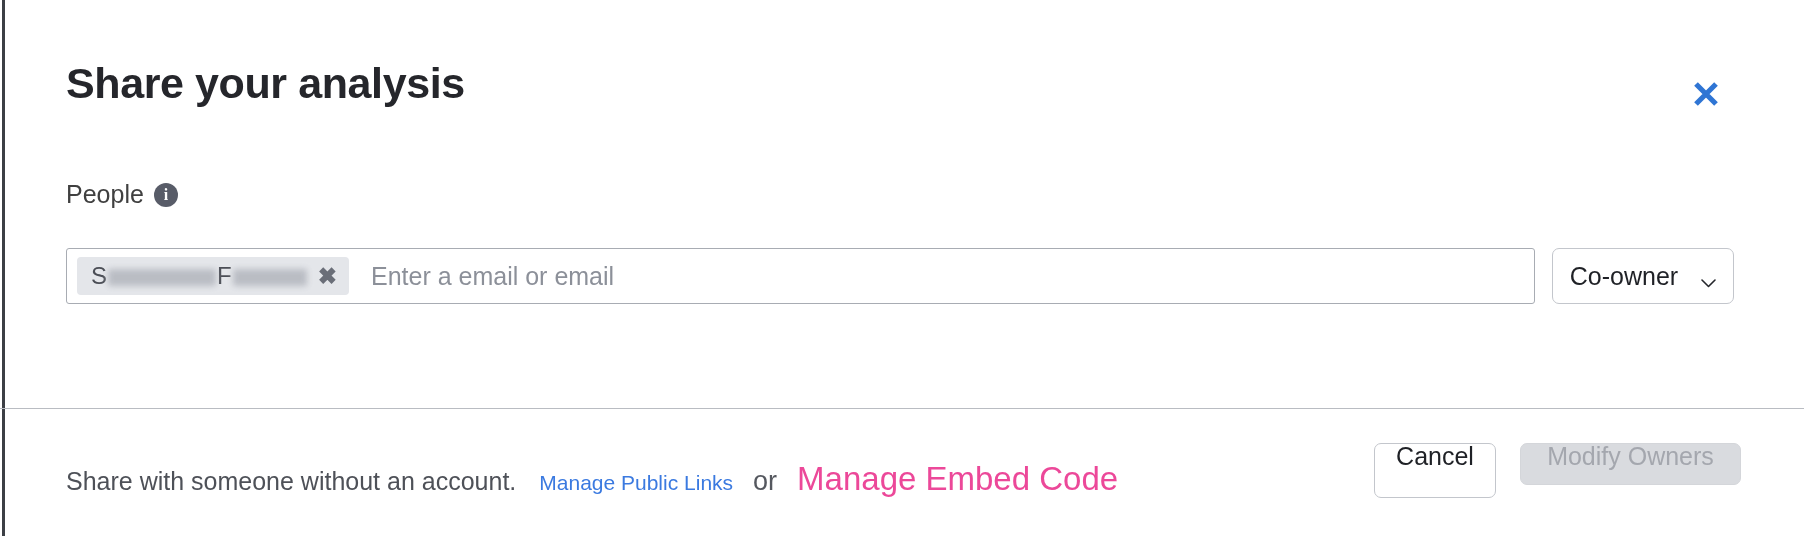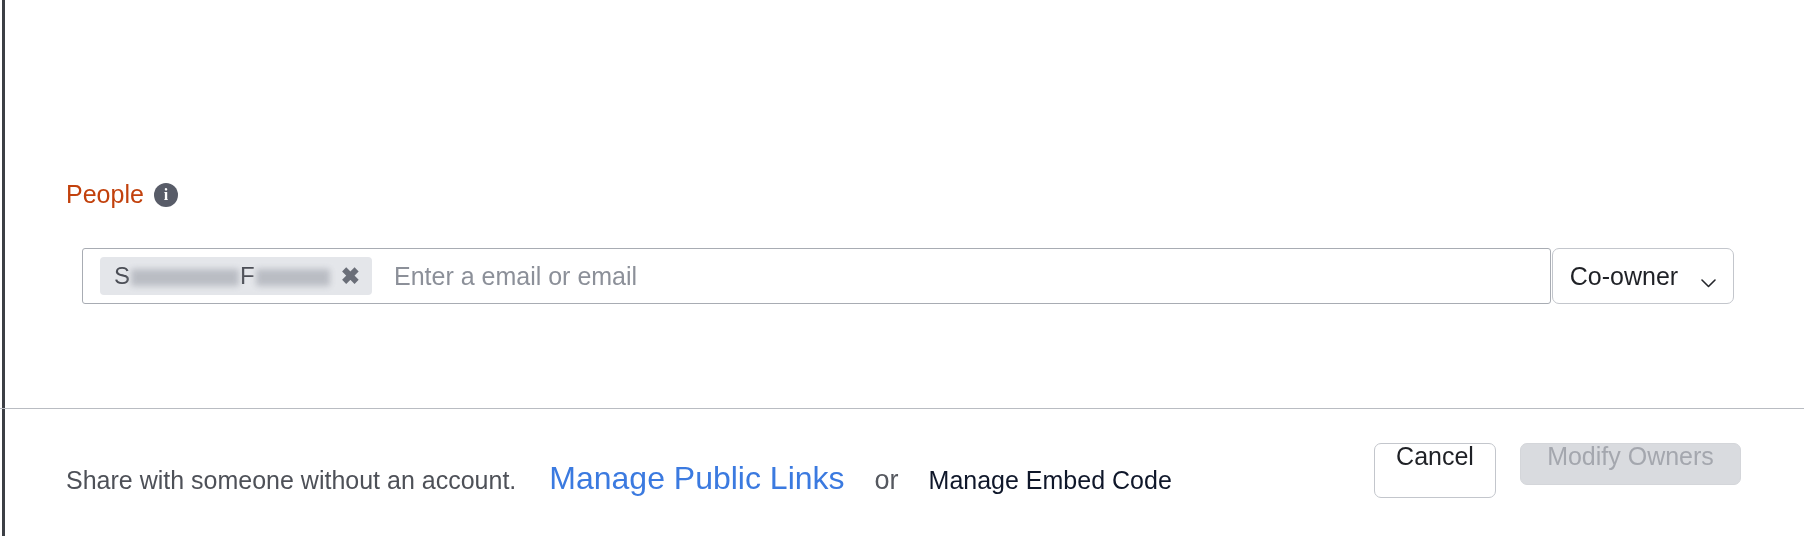--- a/index.html
+++ b/index.html
@@ -69,21 +69,21 @@
   .people-label-row {
     position: absolute;
     left: 66px;
     top: 182px;
     display: flex;
     align-items: center;
     gap: 10px;
   }
   .people-label {
     font-size: 25px;
-    color: #c2410c;
+    color: #404040;
     line-height: 1;
     white-space: nowrap;
   }
   .info-icon {
     width: 24px;
     height: 24px;
     border-radius: 50%;
     background: #585c68;
     color: #ffffff;
     font-size: 16px;
@@ -92,31 +92,31 @@
     display: flex;
     align-items: center;
     justify-content: center;
     line-height: 1;
     cursor: default;
   }
 
   
   .people-field {
     position: absolute;
-    left: 82px;
+    left: 66px;
     top: 248px;
     width: 1469px;
     height: 56px;
     box-sizing: border-box;
     border: 1px solid #a8acb3;
     border-radius: 3px;
     background: #ffffff;
     display: flex;
     align-items: center;
-    padding: 0 17px;
+    padding: 0 10px;
     cursor: text;
   }
   .person-chip {
     display: flex;
     align-items: center;
     gap: 10px;
     height: 38px;
     padding: 0 12px 0 14px;
     border-radius: 4px;
     background: #e4e6ea;
@@ -199,44 +199,44 @@
     background: #b9bcc2;
   }
 
   
   .footer-text-row {
     position: absolute;
     left: 66px;
     top: 462px;
     display: flex;
     align-items: baseline;
-    gap: 16px;
+    gap: 6px;
     white-space: nowrap;
   }
   .footer-note {
     font-size: 25px;
     color: #4e5158;
     line-height: 1;
   }
   .footer-link {
-    font-size: 32px;
+    font-size: 21px;
     color: #3b7ae0;
     line-height: 1;
     cursor: pointer;
     margin-left: 17px;
   }
   .footer-or {
     font-size: 27px;
     color: #55585f;
     line-height: 1;
     margin-left: 14px;
   }
   .footer-link2 {
-    font-size: 25px;
-    color: #0f172a;
+    font-size: 33px;
+    color: #ec4899;
     line-height: 1;
     cursor: pointer;
     margin-left: 14px;
   }
 
   .cancel-button {
     position: absolute;
     left: 1374px;
     top: 443px;
     width: 122px;
@@ -276,20 +276,31 @@
   }
 </style>
 </head>
 <body>
 
 <div id="screen">
 
   <div class="left-edge-b"></div>
   <div class="left-edge"></div>
 
+  <div class="dialog-header">
+    <div class="dialog-title">Share your analysis</div>
+
+    <div class="close-button">
+      <span>
+        <svg width="34" height="34" viewBox="0 0 34 34" aria-hidden="true">
+          <path d="M7 7 L27 27 M27 7 L7 27" stroke="#2f75d4" stroke-width="5.2" stroke-linecap="butt"></path>
+        </svg>
+      </span>
+    </div>
+  </div>
 
   <div class="people-label-row">
     <span class="people-label">People</span>
     <span class="info-icon">i</span>
   </div>
 
   <div class="people-field">
     <div class="person-chip">
       <span class="chip-name">
         <span>S</span><span class="redact r1"></span><span>F</span><span class="redact r2"></span>

